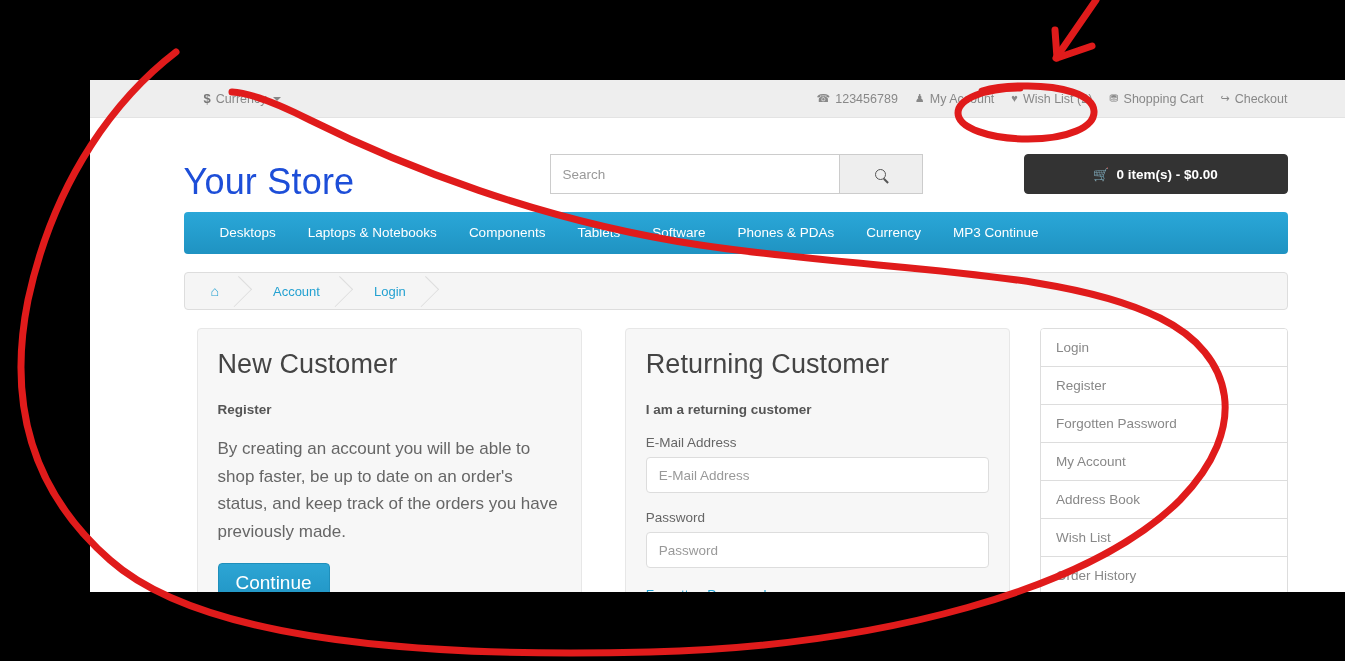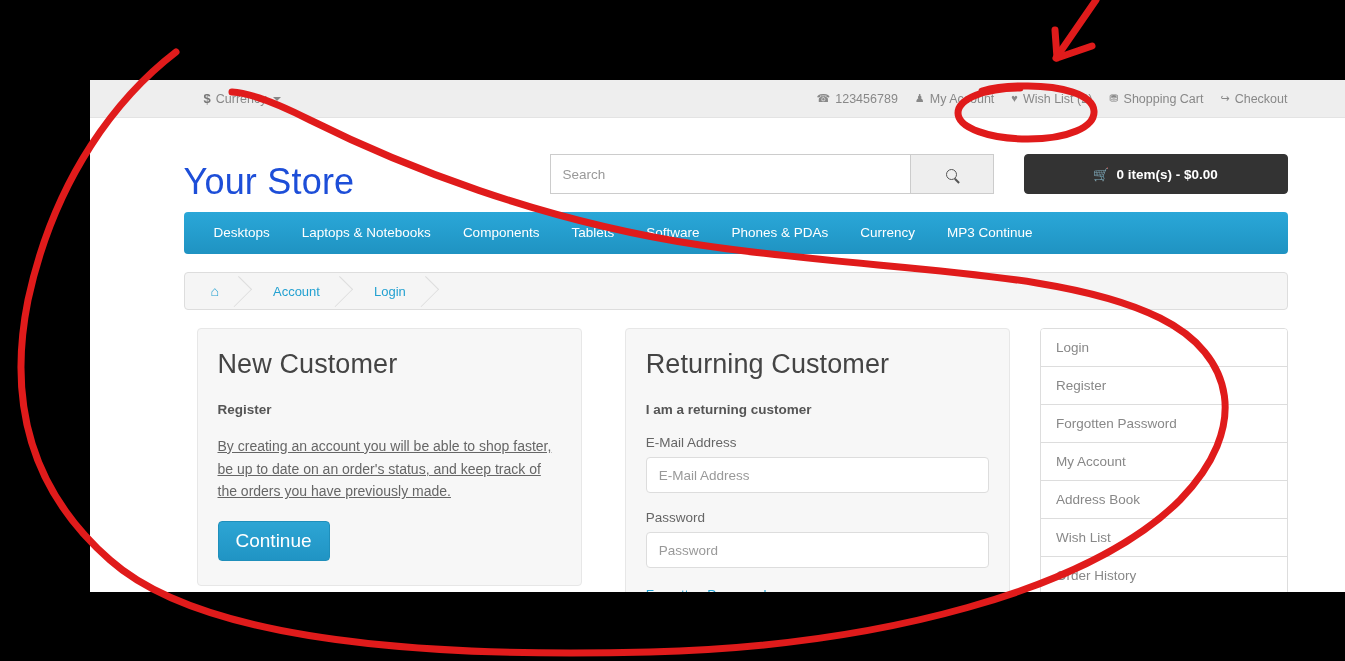--- a/index.html
+++ b/index.html
@@ -56,21 +56,21 @@
     width: 1140px; margin: 0 auto; padding-left: 36px;
     display: flex; align-items: flex-start; padding-top: 22px; padding-bottom: 12px;
   }
   .logo-col { width: 366px; }
   .logo {
     color: #1d4ed8; font-size: 36px; font-weight: 400; line-height: 1;
     font-family: "Liberation Sans", sans-serif; letter-spacing: 0.2px;
     margin-top: 24px; text-decoration: none; display: inline-block;
   }
   .search-col { width: 415px; padding-top: 14px; }
-  .search-group { display: flex; width: 444px; }
+  .search-group { display: flex; width: 373px; }
   .search-input {
     flex: 1; height: 40px; border: 1px solid #cccccc; border-right: none;
     padding: 6px 12px; font-size: 13.5px; color: #555;
     font-family: "Liberation Sans", sans-serif; outline: none;
     background: #fff;
   }
   .search-input::placeholder { color: #999; }
   .search-btn {
     width: 84px; height: 40px; background: #eeeeee;
     border: 1px solid #cccccc; cursor: pointer;
@@ -92,21 +92,21 @@
     display: flex; align-items: center; justify-content: center; gap: 7px;
     font-family: "Liberation Sans", sans-serif;
   }
   .cart-ico { font-size: 13px; }
 
   
   .navwrap { width: 1140px; margin: 0 auto; padding-left: 36px; }
   .navbar {
     height: 42px; border-radius: 4px;
     background: linear-gradient(#2aa7d8, #1f93c2);
-    display: flex; align-items: center; padding-left: 14px;
+    display: flex; align-items: center; padding-left: 20px;
   }
   .nav-item {
     color: #ffffff; font-size: 13.5px; text-decoration: none;
     padding: 0 16px; line-height: 42px; white-space: nowrap; cursor: pointer;
   }
 
   
   .bcwrap { width: 1140px; margin: 0 auto; padding-left: 36px; padding-top: 18px; }
   .breadcrumb {
     height: 38px; background: #f5f5f5; border: 1px solid #dddddd;
@@ -138,21 +138,21 @@
   .col-new { width: 408px; }
   .col-ret { width: 408px; }
   .panel h1 {
     font-size: 27px; font-weight: 400; color: #444;
     margin-bottom: 22px; letter-spacing: 0.1px;
   }
   .panel h2 {
     font-size: 13.5px; font-weight: bold; color: #555; margin-bottom: 18px;
   }
   .panel p {
-    font-size: 14px; color: #666; line-height: 1.62; margin-bottom: 18px; text-decoration: underline;
+    font-size: 17px; color: #666; line-height: 1.62; margin-bottom: 18px;
   }
   .btn-primary {
     display: inline-block; background: linear-gradient(#2da5d4, #2094c4);
     border: 1px solid #1f8fbb; border-radius: 4px; color: #fff;
     font-size: 19px; padding: 8px 17px; cursor: pointer;
     font-family: "Liberation Sans", sans-serif;
   }
   .form-label {
     display: block; font-size: 13.5px; color: #666; margin-bottom: 7px;
   }

